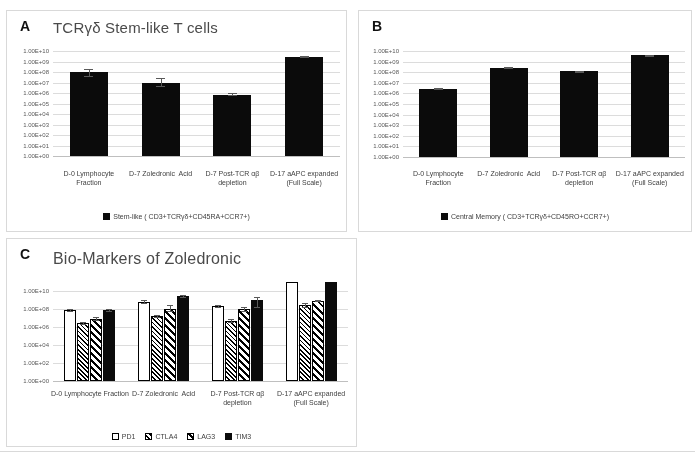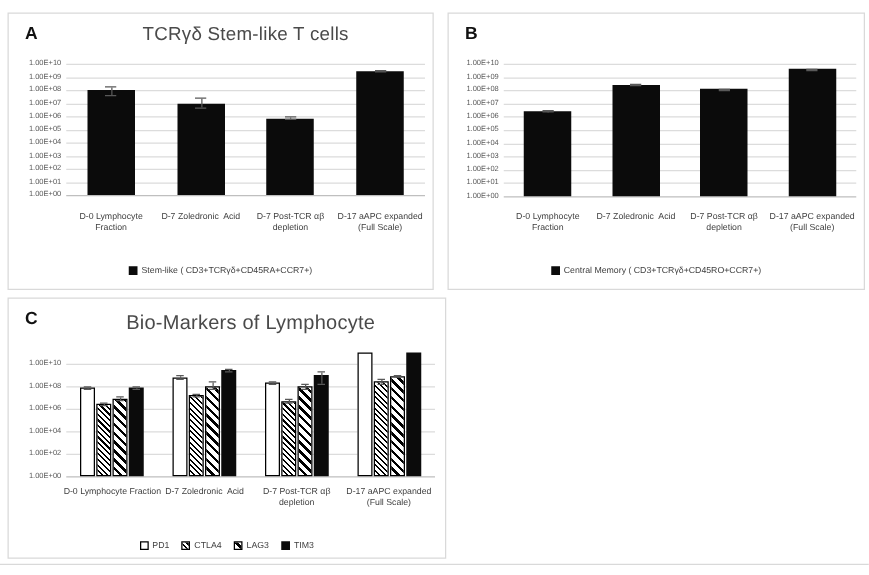--- a/index.html
+++ b/index.html
@@ -8,21 +8,21 @@
     font-family:"Liberation Sans",sans-serif;overflow:hidden;
   }
   .panel{
     position:absolute;background:#ffffff;border:1px solid #d9d9d9;
     box-sizing:border-box;
   }
   .plabel{
     position:absolute;left:13px;top:7px;font-weight:bold;font-size:14px;color:#111;
   }
   .ctitle{
-    position:absolute;margin:0;text-align:center;font-weight:normal;
+    position:absolute;margin:0;text-align:left;font-weight:normal;
     color:#4a4a4a;letter-spacing:.2px;
   }
   .gridline{position:absolute;height:1px;background:#dcdcdc;}
   .axisline{background:#bfbfbf;}
   .ytick{
     position:absolute;font-size:6px;color:#595959;text-align:right;
     line-height:8px;
   }
   .bar{position:absolute;box-sizing:border-box;}
   .p-solid{background:#0b0b0b;}
@@ -135,21 +135,21 @@
     <div class="xcat" style="left: 183.25px; width: 74px; top: 158px;">D-7 Post-TCR αβ depletion</div>
     <div class="bar p-solid" style="left: 201.25px; top: 60.3607px; width: 38px; height: 85.6393px;"></div>
     <div class="err" style="left: 215.75px; top: 59.651px; width: 9px; height: 2px;"></div>
     <div class="xcat" style="left: 253.75px; width: 74px; top: 158px;">D-17 aAPC expanded (Full Scale)</div>
     <div class="bar p-solid" style="left: 271.75px; top: 44.2182px; width: 38px; height: 101.782px;"></div>
     <div class="err" style="left: 286.25px; top: 43.7794px; width: 9px; height: 2px;"></div>
   </div>
 
 <div class="panel" id="panelC" style="left:6px;top:238px;width:351px;height:209px;">
   <span class="plabel">C</span>
-  <h2 class="ctitle" style="left: 46px; width: 295px; top: 11px; font-size: 16px;">Bio-Markers of Lymphocyte</h2>
+  <h2 class="ctitle" style="left: 46px; width: 295px; top: 11px; font-size: 16px;">Bio-Markers of Zoledronic</h2>
   <div class="legend" style="top: 194px;">
       <span class="legend-item">
         <span class="swatch p-open"></span>
         <span>PD1</span>
       </span>
       <span class="legend-item">
         <span class="swatch p-hatch-dense"></span>
         <span>CTLA4</span>
       </span>
       <span class="legend-item">

